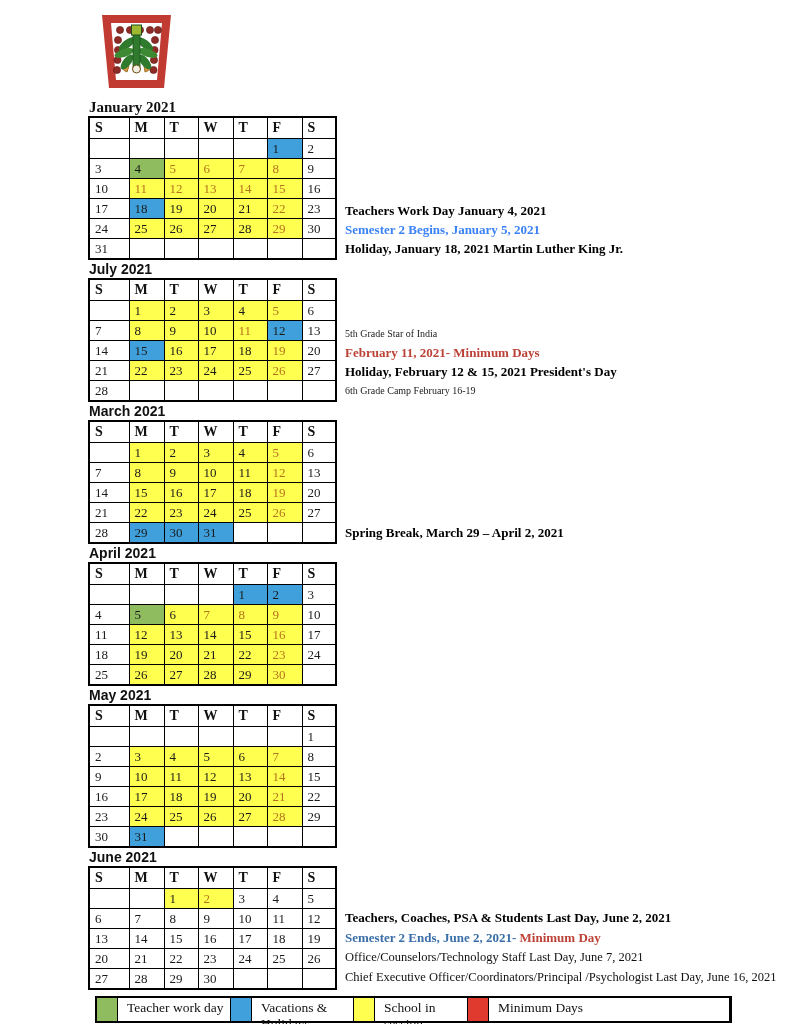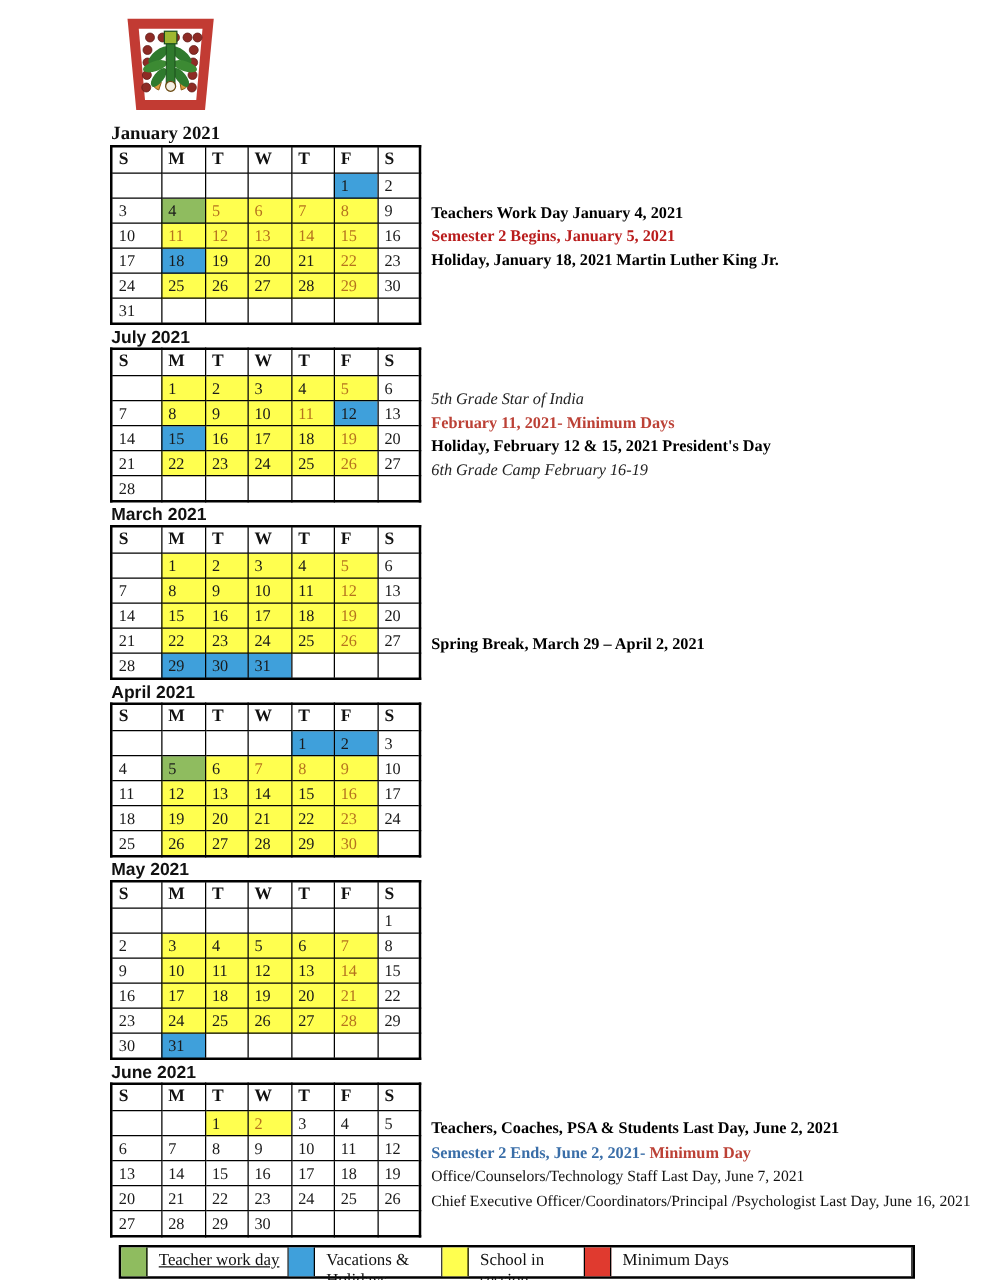--- a/index.html
+++ b/index.html
@@ -8,51 +8,51 @@
 
   
   .header { position:relative; height:100px; }
   .logo { position:absolute; left:9px; top:12px; width:79px; height:79px; }
   .titles { position:absolute; left:144px; top:34px; width:440px; text-align:center;
             font-family:"Liberation Sans", sans-serif; font-weight:bold; color:#111; }
   .titles .t1 { font-size:15px; line-height:21px; letter-spacing:.2px; }
   .titles .t2 { font-size:15px; line-height:21px; }
 
   
-  .month { display:flex; align-items:center; margin-bottom:2px; }
+  .month { display:flex; align-items:flex-end; margin-bottom:2px; }
   .month-left { width:249px; flex:0 0 249px; }
   .month-label { font-family:"Liberation Sans", sans-serif; font-weight:bold; font-size:14px;
                  line-height:15px; margin:0 0 1px 1px; color:#111; }
   .month:first-of-type .month-label { font-family:"Liberation Serif", serif; font-size:15px; }
 
   table.cal { border-collapse:collapse; table-layout:fixed; width:247px; border:2px solid #000; }
   table.cal th { font-size:14px; font-weight:bold; text-align:left; padding:0 0 0 5px;
                  height:20px; border:1.5px solid #000; color:#111; }
   table.cal td { font-size:13px; text-align:left; padding:0 0 0 5px; height:19px;
                  border:1.5px solid #000; color:#1a1a1a; }
 
   
   .month-notes { margin-left:8px; white-space:nowrap; }
   .note { font-size:13px; line-height:15px; margin-bottom:4px; color:#000; font-weight:bold; }
   .note.plain  { font-weight:normal; font-size:12.5px; color:#111; }
-  .note.italic { font-weight:normal; font-style:italic; font-size:13px; color:#222; }
+  .note.italic { font-weight:normal; font-size:10px; color:#222; }
   .notes-0 { padding-top:20px; }
   .notes-1 { padding-top:33px; }
   .notes-2 { padding-top:85px; }
   .notes-3 { padding-top:28px; } .notes-3 .note { margin-bottom:5px; }
   .notes-4 { padding-top:84px; } .notes-4 .note + .note { margin-top:17px; }
   .notes-5 { padding-top:27px; } .notes-5 .note { margin-bottom:5px; }
 
   
   .legend { display:flex; align-items:stretch; border:2px solid #000; width:633px;
             height:23px; margin:6px 0 0 7px; }
   .legend .swatch { flex:0 0 20px; border-right:1.5px solid #000; }
   .legend .swatch + .lab { border-right:1.5px solid #000; }
   .legend .lab { font-size:13.5px; padding:2px 0 0 9px; color:#111; }
-  .legend .lab-0 { flex:0 0 103px;text-decoration:underline; } .legend .lab-1 { flex:0 0 92px; }
+  .legend .lab-0 { flex:0 0 103px; } .legend .lab-1 { flex:0 0 92px; }
   .legend .lab-2 { flex:0 0 83px; } .legend .lab-3 { flex:1; border-right:none; }
 </style>
 </head>
 <body>
 
 <div class="page">
 
   <div class="header">
     <svg class="logo" viewBox="0 0 79 79">
       <polygon points="5,3 74,3 67,76 12,76" fill="#c23b33"></polygon>
@@ -166,21 +166,21 @@
                 <td></td>
                 <td></td>
                 <td></td>
                 <td></td>
               </tr>
             </tbody>
           </table>
         </div>
         <div class="month-notes notes-0">
           <div class="note black">Teachers Work Day January 4, 2021</div>
-          <div class="note blue" style="color: #b91c1c;">Semester 2 Begins,  January 5, 2021</div>
+          <div class="note blue" style="color: #3b82f6;">Semester 2 Begins,  January 5, 2021</div>
           <div class="note black">Holiday, January 18, 2021 Martin Luther King Jr.</div>
         </div>
       </div>
       <div class="month">
         <div class="month-left">
           <div class="month-label">July 2021</div>
           <table class="cal">
             <colgroup>
               <col style="width:40px">
               <col style="width:35px">

